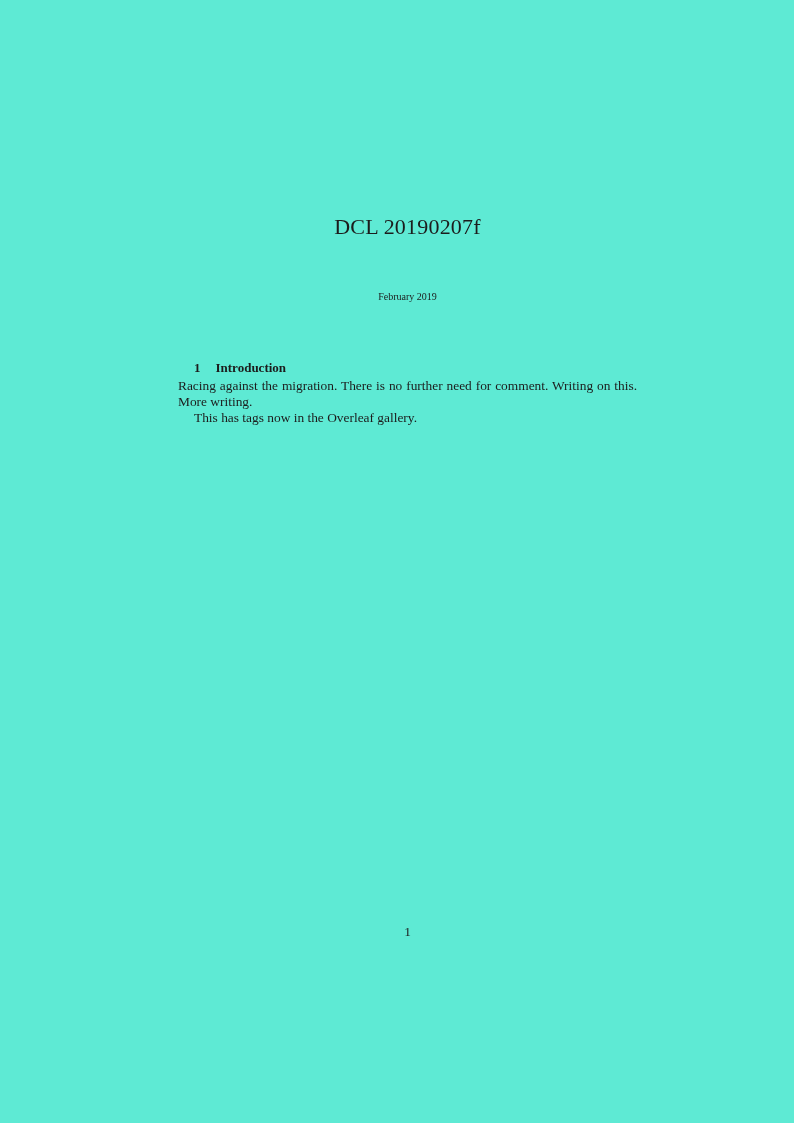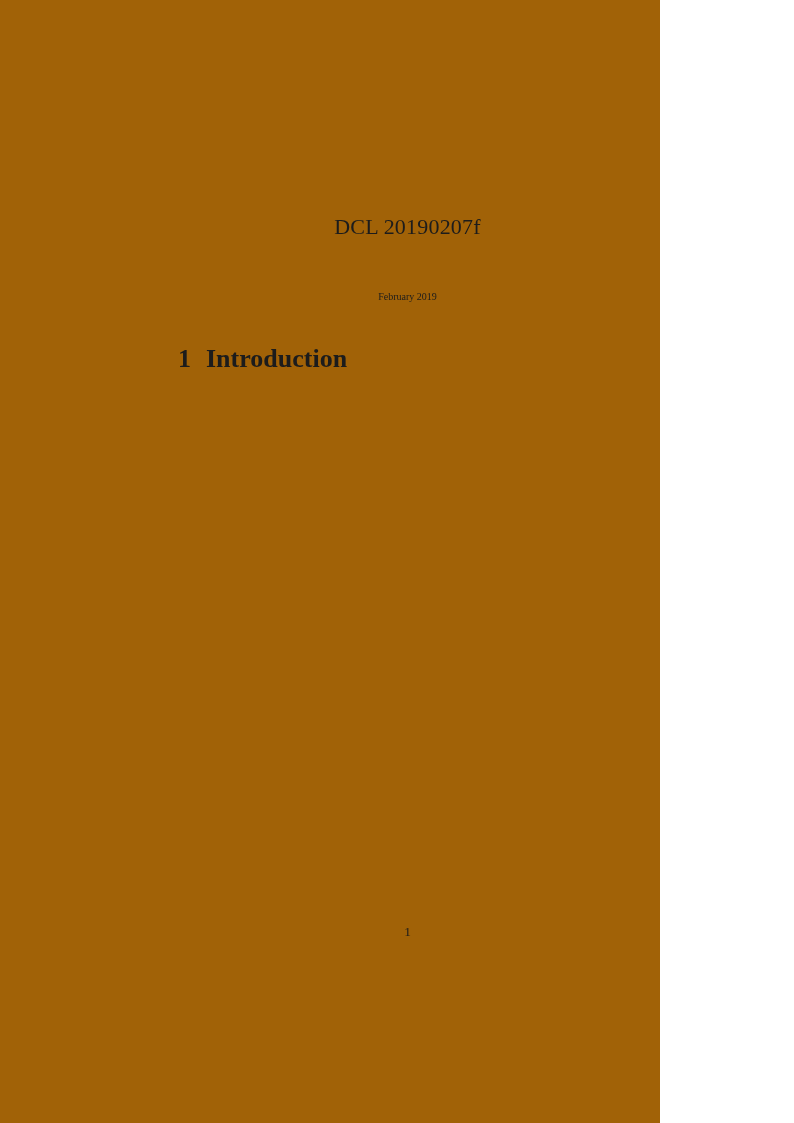--- a/index.html
+++ b/index.html
@@ -2,23 +2,23 @@
 <html><head>
 <meta charset="utf-8">
 <style>
   html, body {
     margin: 0;
     padding: 0;
     background: #ffffff;
   }
   .page {
     position: relative;
-    width: 660px;
+    width: 794px;
     height: 1123px;
-    background: #a16207;
+    background: #5eead4;
     font-family: "Liberation Serif", serif;
     color: #1c1c1c;
     overflow: hidden;
   }
   .doc-title {
     position: absolute;
     top: 214px;
     left: 178px;
     width: 459px;
     margin: 0;
@@ -41,22 +41,22 @@
     left: 178px;
     width: 459px;
     text-align: center;
     font-size: 10px;
   }
   .section-heading {
     position: absolute;
     top: 344px;
     left: 178px;
     width: 459px;
-    margin: 0;
-    font-size: 26px;
+    margin: 16px;
+    font-size: 13px;
     font-weight: 700;
   }
   .section-number {
     display: inline-block;
     margin-right: 15px;
   }
   .body-block {
     position: absolute;
     top: 378px;
     left: 178px;
@@ -87,16 +87,20 @@
 
   <h1 class="doc-title">DCL 20190207f</h1>
 
 
   <div class="doc-date">February 2019</div>
 
   <h2 class="section-heading">
     <span class="section-number">1</span><span class="section-title">Introduction</span>
   </h2>
 
+  <div class="body-block">
+    <p class="para-first">Racing against the migration. There is no further need for comment. Writing on this. More writing.</p>
+    <p class="para-indent">This has tags now in the Overleaf gallery.</p>
+  </div>
 
   <div class="page-number">1</div>
 
 </div>
 
 </body></html>

